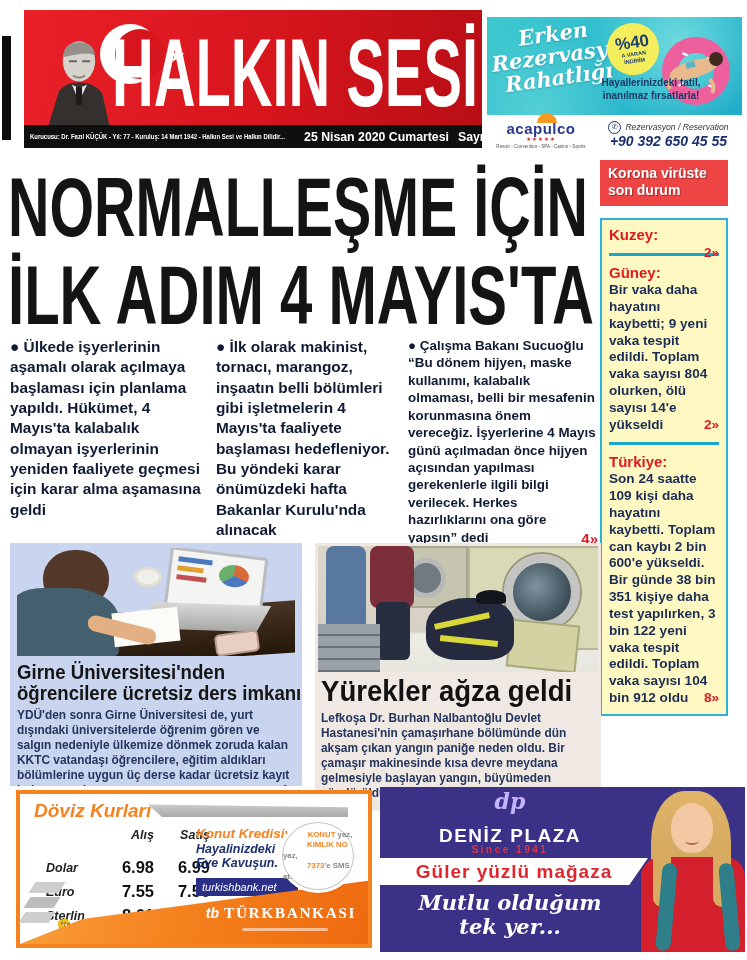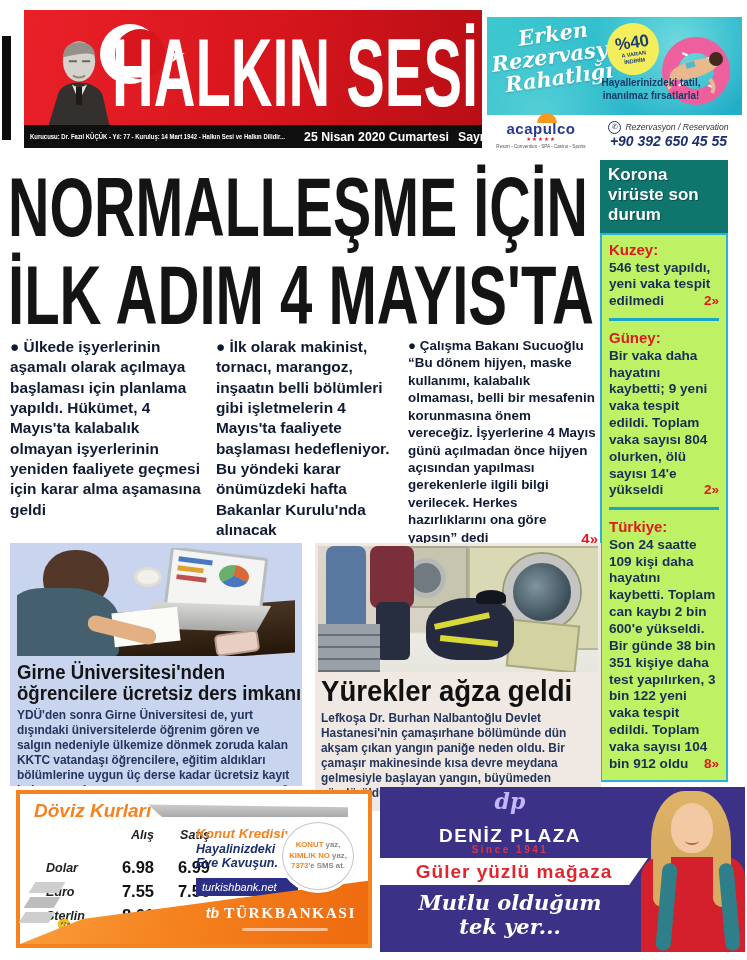--- a/index.html
+++ b/index.html
@@ -42,23 +42,23 @@
   .res-line{display:flex;align-items:center;gap:4px;font-style:italic;font-size:8.6px;color:#333;}
   .phone-icon{display:inline-flex;width:11px;height:11px;border:1px solid #1c2f6e;border-radius:50%;
               align-items:center;justify-content:center;font-size:7px;color:#1c2f6e;font-style:normal;}
   .ad-phone{font-weight:900;font-size:14px;color:#1c2f6e;font-style:italic;line-height:1.1;}
 
   
   .headline{left:8px;top:158px;width:590px;height:174px;}
 
   
   .sidebar{left:600px;top:160px;width:128px;}
-  .sb-head{background:#0f766e;color:#fff;font-weight:900;font-size:17px;line-height:1.18;
+  .sb-head{background:#ef4444;color:#fff;font-weight:900;font-size:14px;line-height:1.18;
            padding:5px 8px 8px;text-shadow:1px 1px 1px rgba(0,0,0,.35);}
-  .sb-body{border:2px solid #2cb2d6;background:#bef264;margin-top:0;padding:5px 7px 7px;}
+  .sb-body{border:2px solid #2cb2d6;background:#fef9c3;margin-top:12px;padding:5px 7px 7px;}
   .sb-label{color:#e0191f;font-weight:900;font-size:15px;line-height:1.3;}
   .sb-text{color:#1c2c55;font-weight:800;font-size:13.6px;line-height:1.24;}
   .sb-div{border-top:3px solid #1aa6cb;margin:8px 0 7px;}
   .ref{float:right;color:#e0191f;font-weight:900;}
 
   
   .deck{left:10px;top:337px;width:588px;display:flex;gap:12px;}
   .deck-col{color:#101b33;font-weight:800;}
   .deck-col.c1{width:198px;font-size:15.4px;line-height:1.32;}
   .deck-col.c2{width:184px;font-size:15.4px;line-height:1.32;}
@@ -129,21 +129,21 @@
   .symbols{left:36px;top:120px;font-size:24px;font-weight:900;font-style:italic;color:#f0c020;
            letter-spacing:10px;text-shadow:1px 2px 0 #a07800;}
   .promo{left:176px;top:32px;width:108px;line-height:1.15;}
   .promo-1{color:#f5821f;font-weight:900;font-style:italic;font-size:13.5px;}
   .promo-2{color:#1c2f6e;font-weight:900;font-style:italic;font-size:12.5px;}
   .site-box{left:176px;top:84px;width:96px;height:18px;background:#2b2f85;color:#fff;font-style:italic;
             font-size:11px;display:flex;align-items:center;padding-left:6px;}
   .sms-circle{left:262px;top:28px;width:70px;height:66px;border-radius:50%;background:#fff;border:1px solid #c6c6c6;
               box-shadow:0 0 0 3px #fff,0 1px 5px rgba(0,0,0,.18);display:flex;flex-direction:column;
               align-items:center;justify-content:center;font-size:7.8px;color:#8a8a8a;font-weight:700;line-height:1.35;z-index:3;}
-  .sms-strong{color:#f5821f;font-weight:900;}
+  .sms-strong{color:#f5821f;font-weight:900;padding-left:24px;}
   .bank-wedge{left:0;right:0;bottom:0;height:66px;background:linear-gradient(105deg,#f9a03c 0%,#f5821f 45%,#ee6a0e 100%);
               clip-path:polygon(0 100%,18% 62%,100% 4%,100% 100%);}
   .bank-logo{right:12px;bottom:22px;color:#fff;display:flex;align-items:center;gap:5px;}
   .tb-mark{font-weight:900;font-size:14px;font-style:italic;}
   .bank-name{font-family:"Liberation Serif",serif;font-size:15.5px;letter-spacing:1.5px;font-weight:700;}
   .bank-micro{right:40px;bottom:13px;width:86px;height:3px;background:rgba(255,255,255,.55);border-radius:2px;}
 
   
   .deniz{left:380px;top:787px;width:365px;height:165px;background:#3b3187;overflow:hidden;}
   .dp-mono{left:92px;top:2px;width:76px;text-align:center;color:#c4b5fd;font-family:"DejaVu Serif",serif;
@@ -246,21 +246,20 @@
     <text x="0" y="78" font-size="84" font-weight="900" fill="#141414" textLength="580" lengthAdjust="spacingAndGlyphs" font-family="Liberation Sans, sans-serif">NORMALLEŞME İÇİN</text>
     <text x="0" y="166" font-size="84" font-weight="900" fill="#141414" textLength="586" lengthAdjust="spacingAndGlyphs" font-family="Liberation Sans, sans-serif">İLK ADIM 4 MAYIS'TA</text>
   </svg>
 
   <div class="abs sidebar">
     <div class="sb-head">Korona virüste son durum</div>
     <div class="sb-body">
       <div>
         <div class="sb-label">Kuzey:</div>
         <div class="sb-text">
-          <span>546 test yapıldı, yeni vaka tespit edilmedi</span>
           <span class="ref">2»</span>
         </div>
       </div>
       <div class="sb-div"></div>
       <div>
         <div class="sb-label">Güney:</div>
         <div class="sb-text">
           <span>Bir vaka daha hayatını kaybetti; 9 yeni vaka tespit edildi. Toplam vaka sayısı 804 olurken, ölü sayısı 14'e yükseldi</span>
           <span class="ref">2»</span>
         </div>

